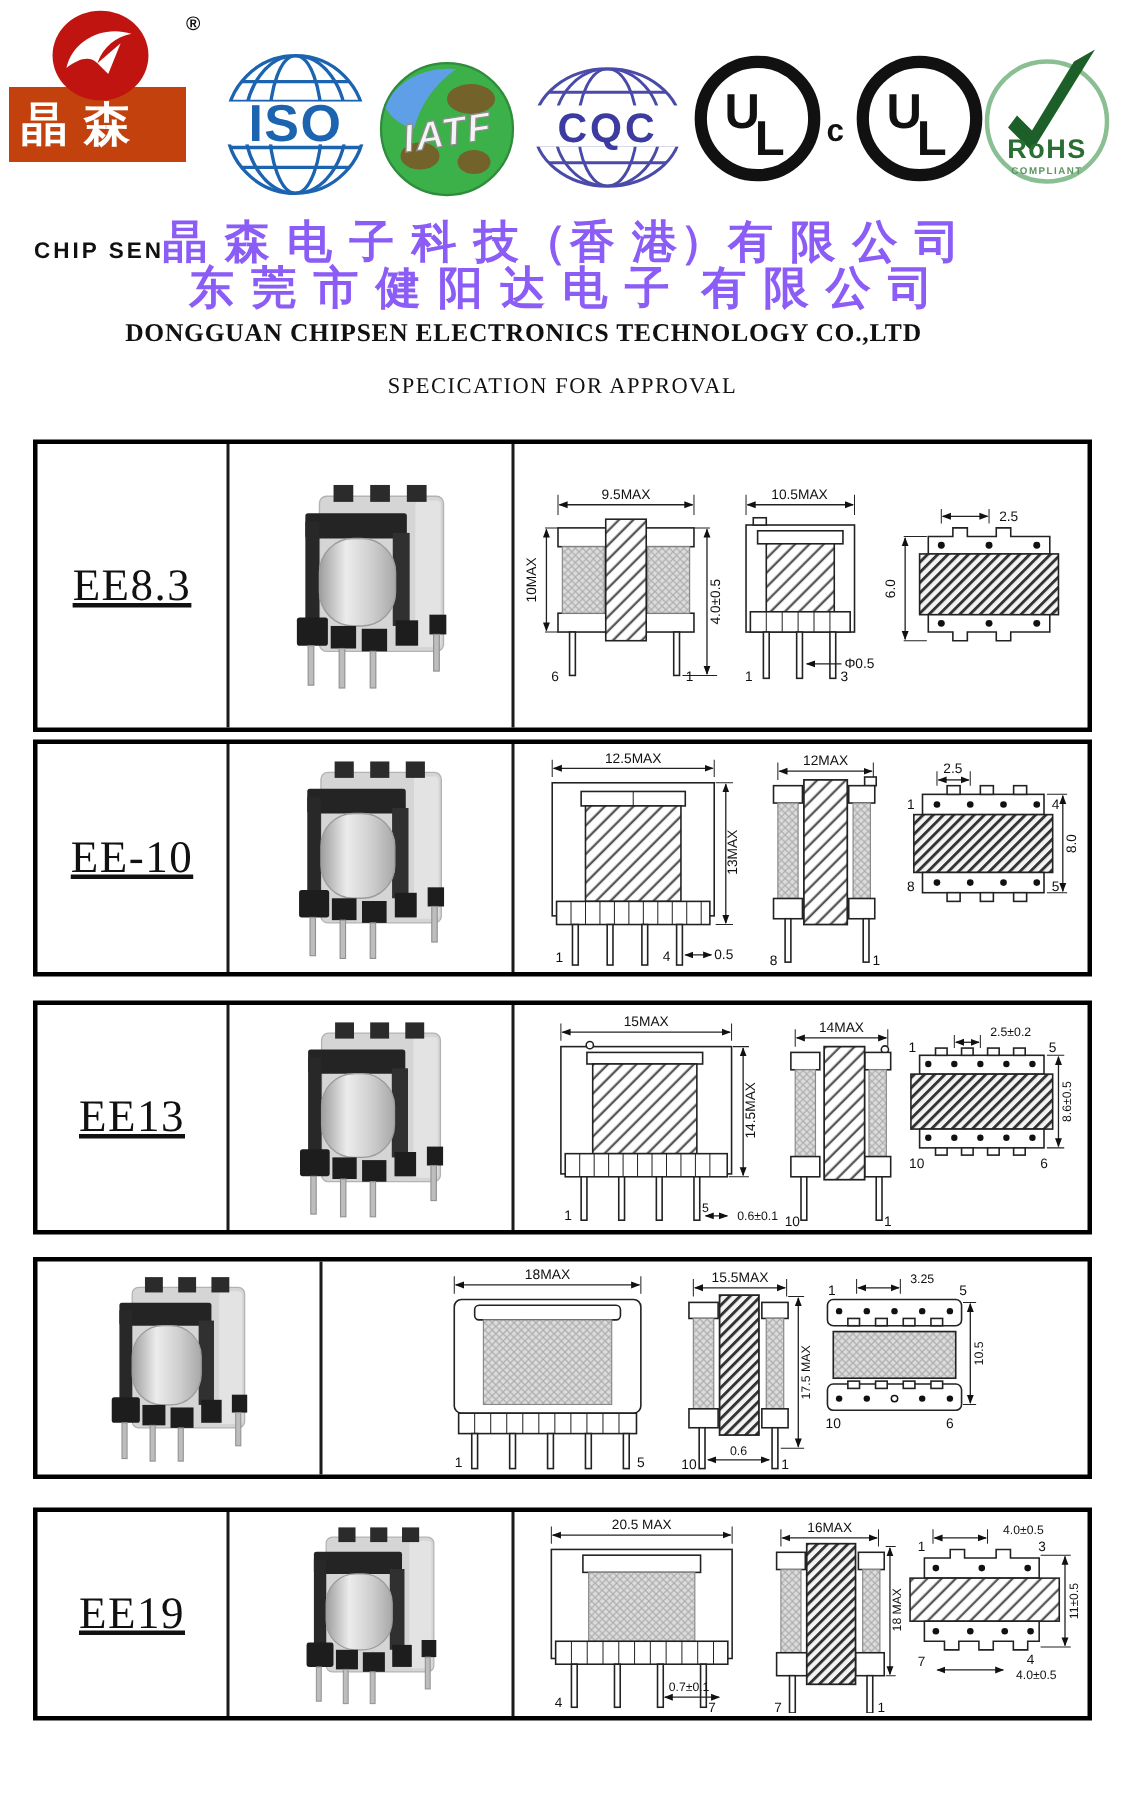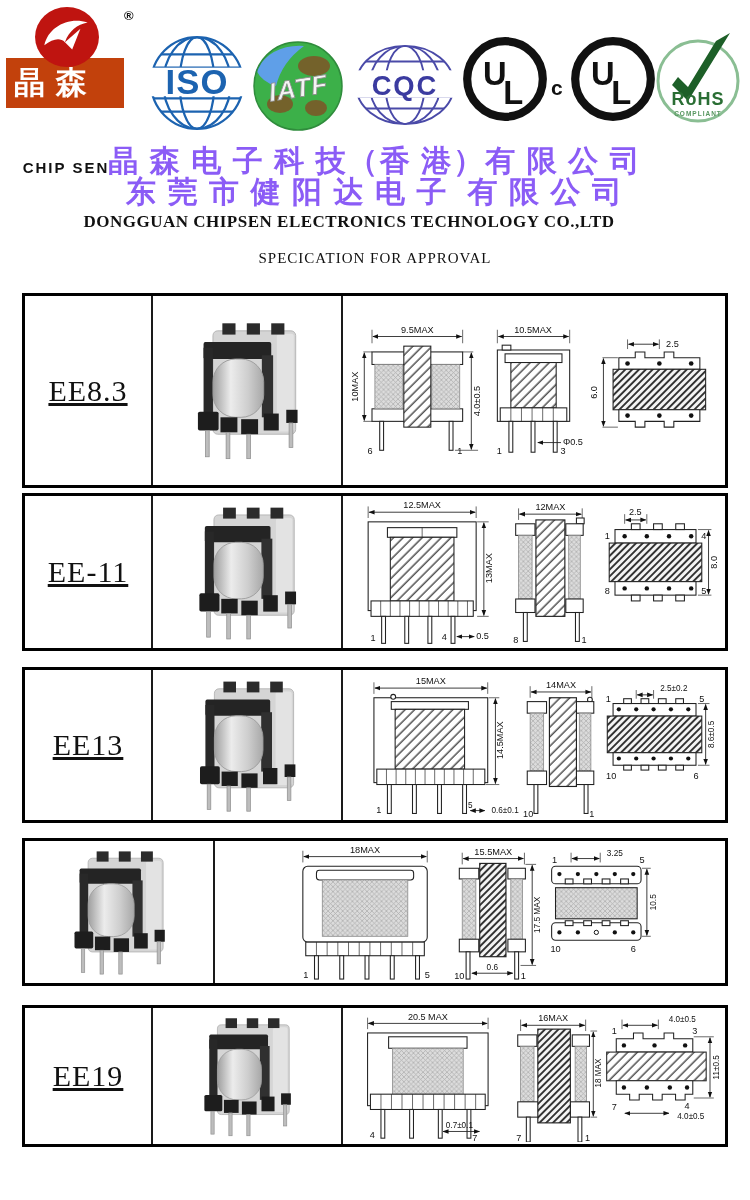--- a/index.html
+++ b/index.html
@@ -260,21 +260,21 @@
           <path class="lt" d="M267,52 H283 M267,124 H283"></path>
           <line class="dm" x1="268" y1="53" x2="268" y2="123" marker-start="url(#ar)" marker-end="url(#ar)"></line>
           <text class="dtx" x="261" y="88" text-anchor="middle" transform="rotate(-90 261 88)">6.0</text>
         </g>
       </svg>
     </div>
   </section>
 
   <section class="prow r2">
     <div class="cell model">
-      <span>EE-11</span>
+      <span>EE-10</span>
     </div>
     <div class="cell photo">
       <svg class="photo-svg" viewBox="0 0 140 150">
           <use href="#txphoto"></use>
         </svg>
     </div>
     <div class="cell draw">
       <svg class="dsvg" viewBox="0 0 392 152">
         <g>
           <path class="lt" d="M24,8 V20 M136,8 V20"></path>

